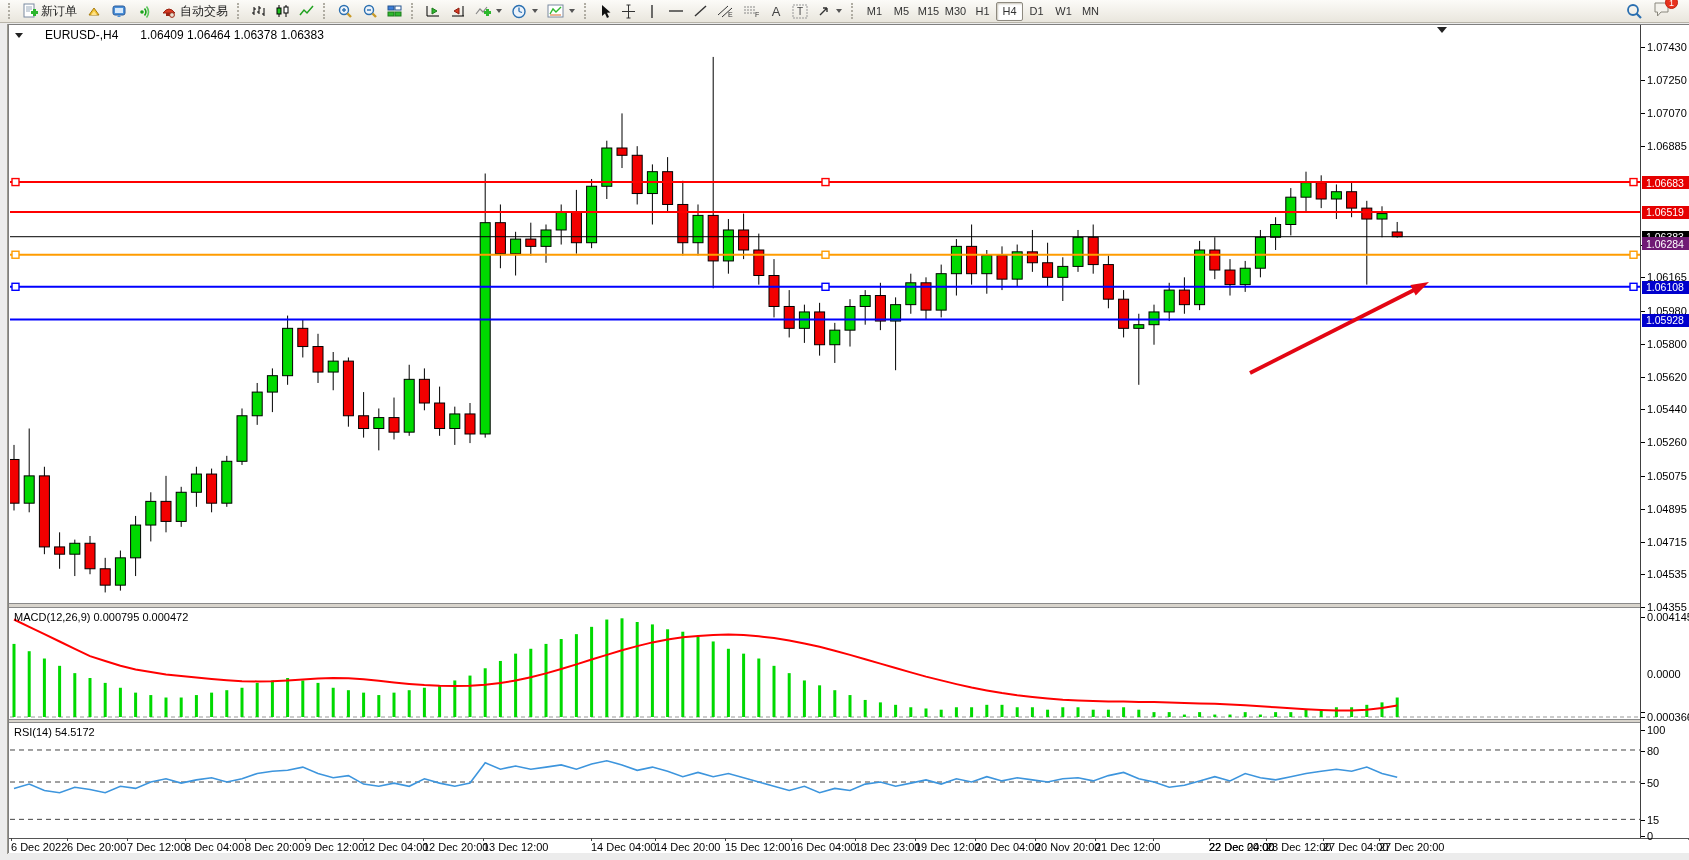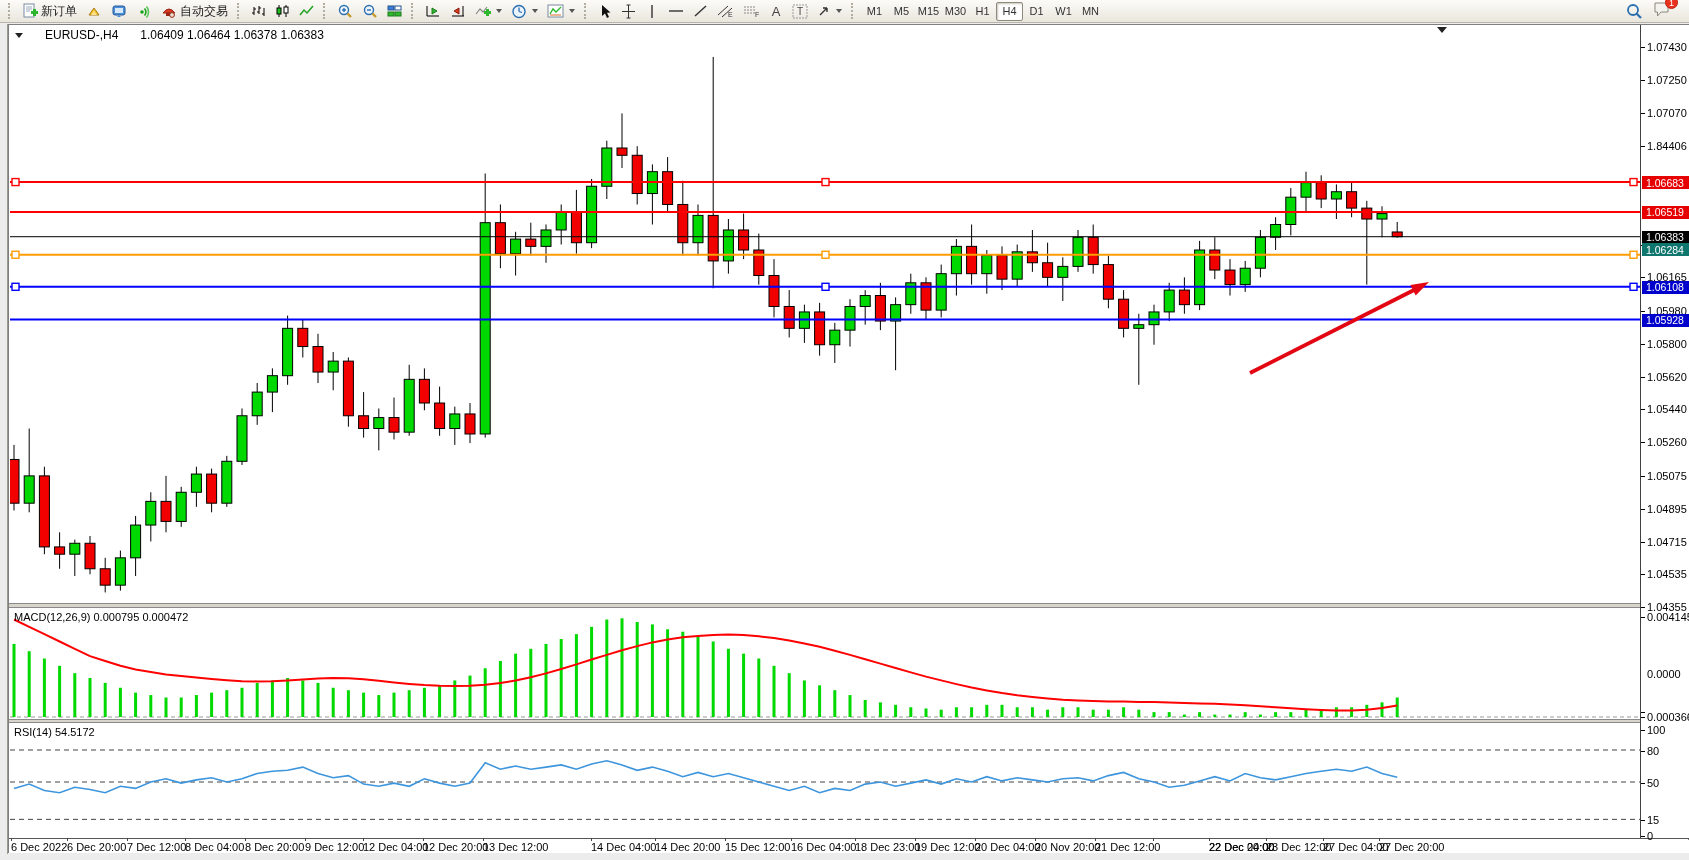--- a/index.html
+++ b/index.html
@@ -664,21 +664,21 @@
         <div class="tlabel" style="left: 1370px;">27 Dec 20:00</div>
       </div>
     <div id="scale-col">
         <div class="ptickmark" style="top: 22px;"></div>
         <div class="ptick" style="top: 22px;">1.07430</div>
         <div class="ptickmark" style="top: 54.7869px;"></div>
         <div class="ptick" style="top: 54.7869px;">1.07250</div>
         <div class="ptickmark" style="top: 87.5738px;"></div>
         <div class="ptick" style="top: 87.5738px;">1.07070</div>
         <div class="ptickmark" style="top: 121.271px;"></div>
-        <div class="ptick" style="top: 121.271px;">1.84406</div>
+        <div class="ptick" style="top: 121.271px;">1.06885</div>
         <div class="ptickmark" style="top: 219.632px;"></div>
         <div class="ptick" style="top: 219.632px;">1.06345</div>
         <div class="ptickmark" style="top: 252.419px;"></div>
         <div class="ptick" style="top: 252.419px;">1.06165</div>
         <div class="ptickmark" style="top: 286.117px;"></div>
         <div class="ptick" style="top: 286.117px;">1.05980</div>
         <div class="ptickmark" style="top: 318.903px;"></div>
         <div class="ptick" style="top: 318.903px;">1.05800</div>
         <div class="ptickmark" style="top: 351.69px;"></div>
         <div class="ptick" style="top: 351.69px;">1.05620</div>
@@ -692,21 +692,21 @@
         <div class="ptick" style="top: 483.749px;">1.04895</div>
         <div class="ptickmark" style="top: 516.536px;"></div>
         <div class="ptick" style="top: 516.536px;">1.04715</div>
         <div class="ptickmark" style="top: 549.322px;"></div>
         <div class="ptick" style="top: 549.322px;">1.04535</div>
         <div class="ptickmark" style="top: 582.109px;"></div>
         <div class="ptick" style="top: 582.109px;">1.04355</div>
         <div class="pbadge" style="top: 158.066px; background: rgb(230, 0, 0);">1.06683</div>
         <div class="pbadge" style="top: 187.938px; background: rgb(230, 0, 0);">1.06519</div>
         <div class="pbadge" style="top: 212.71px; background: rgb(0, 0, 0);">1.06383</div>
-        <div class="pbadge" style="top: 225px; background: #0f766e;">1.06284</div>
+        <div class="pbadge" style="top: 219px; background: #701a75;">1.06284</div>
         <div class="pbadge" style="top: 262.801px; background: rgb(0, 0, 205);">1.06108</div>
         <div class="pbadge" style="top: 295.588px; background: rgb(0, 0, 205);">1.05928</div>
         <div class="ptickmark" style="top: 592px;"></div>
         <div class="ptick" style="top: 592px;">0.004145</div>
         <div class="ptickmark" style="top: 687px;"></div>
         <div class="ptick" style="top: 649px;">0.0000</div>
         <div class="ptickmark" style="top: 692px;"></div>
         <div class="ptick" style="top: 692px;">0.000366</div>
         <div class="ptickmark" style="top: 704.65px;"></div>
         <div class="ptick" style="top: 704.65px;">100</div>

